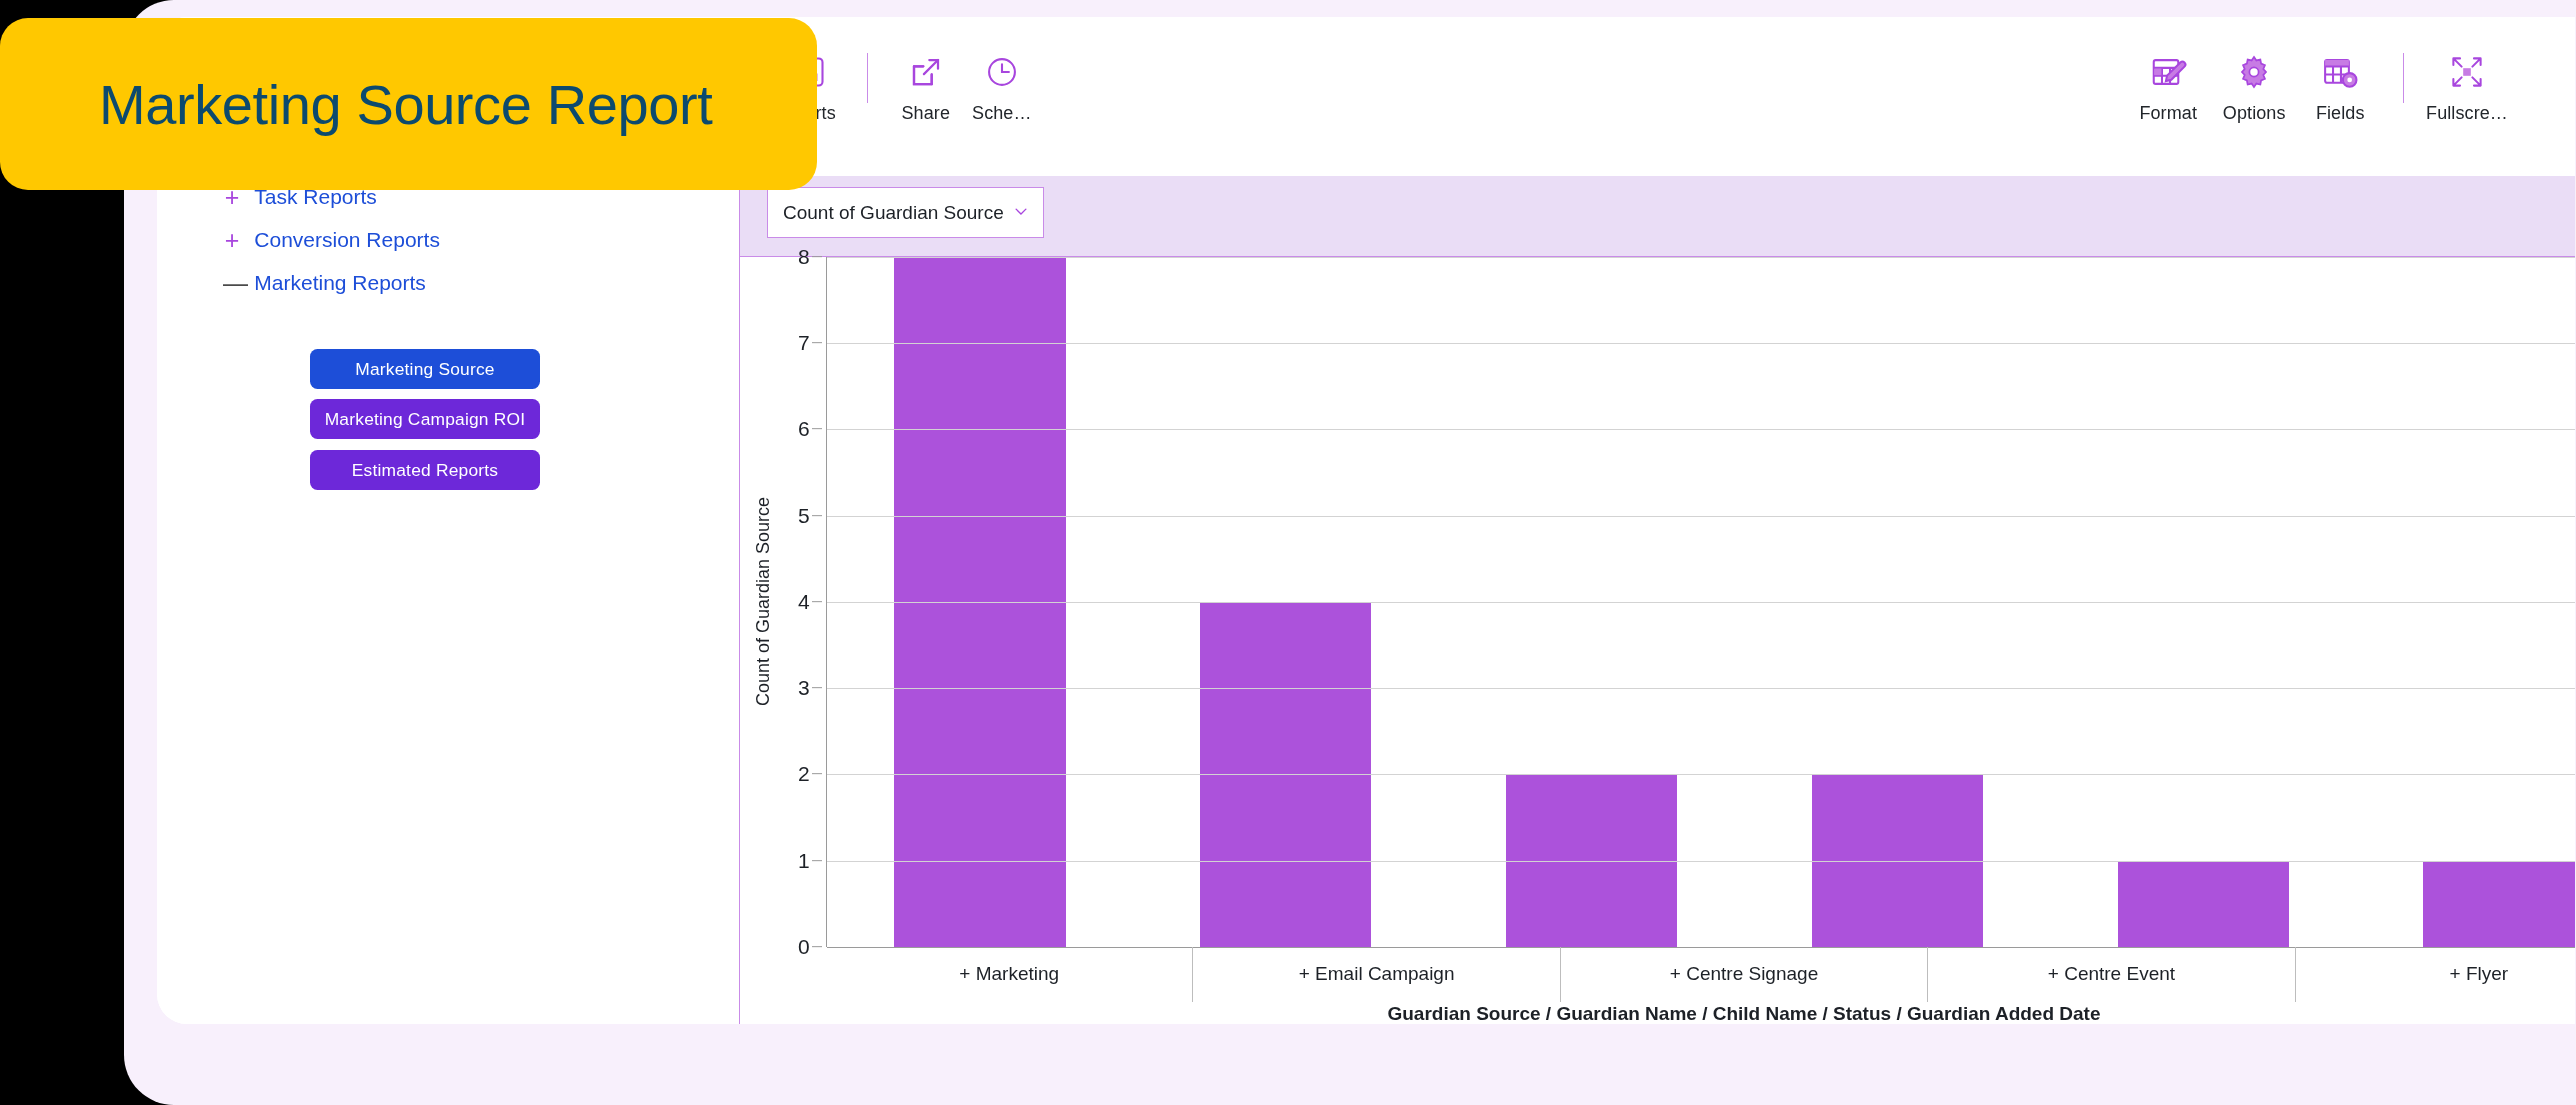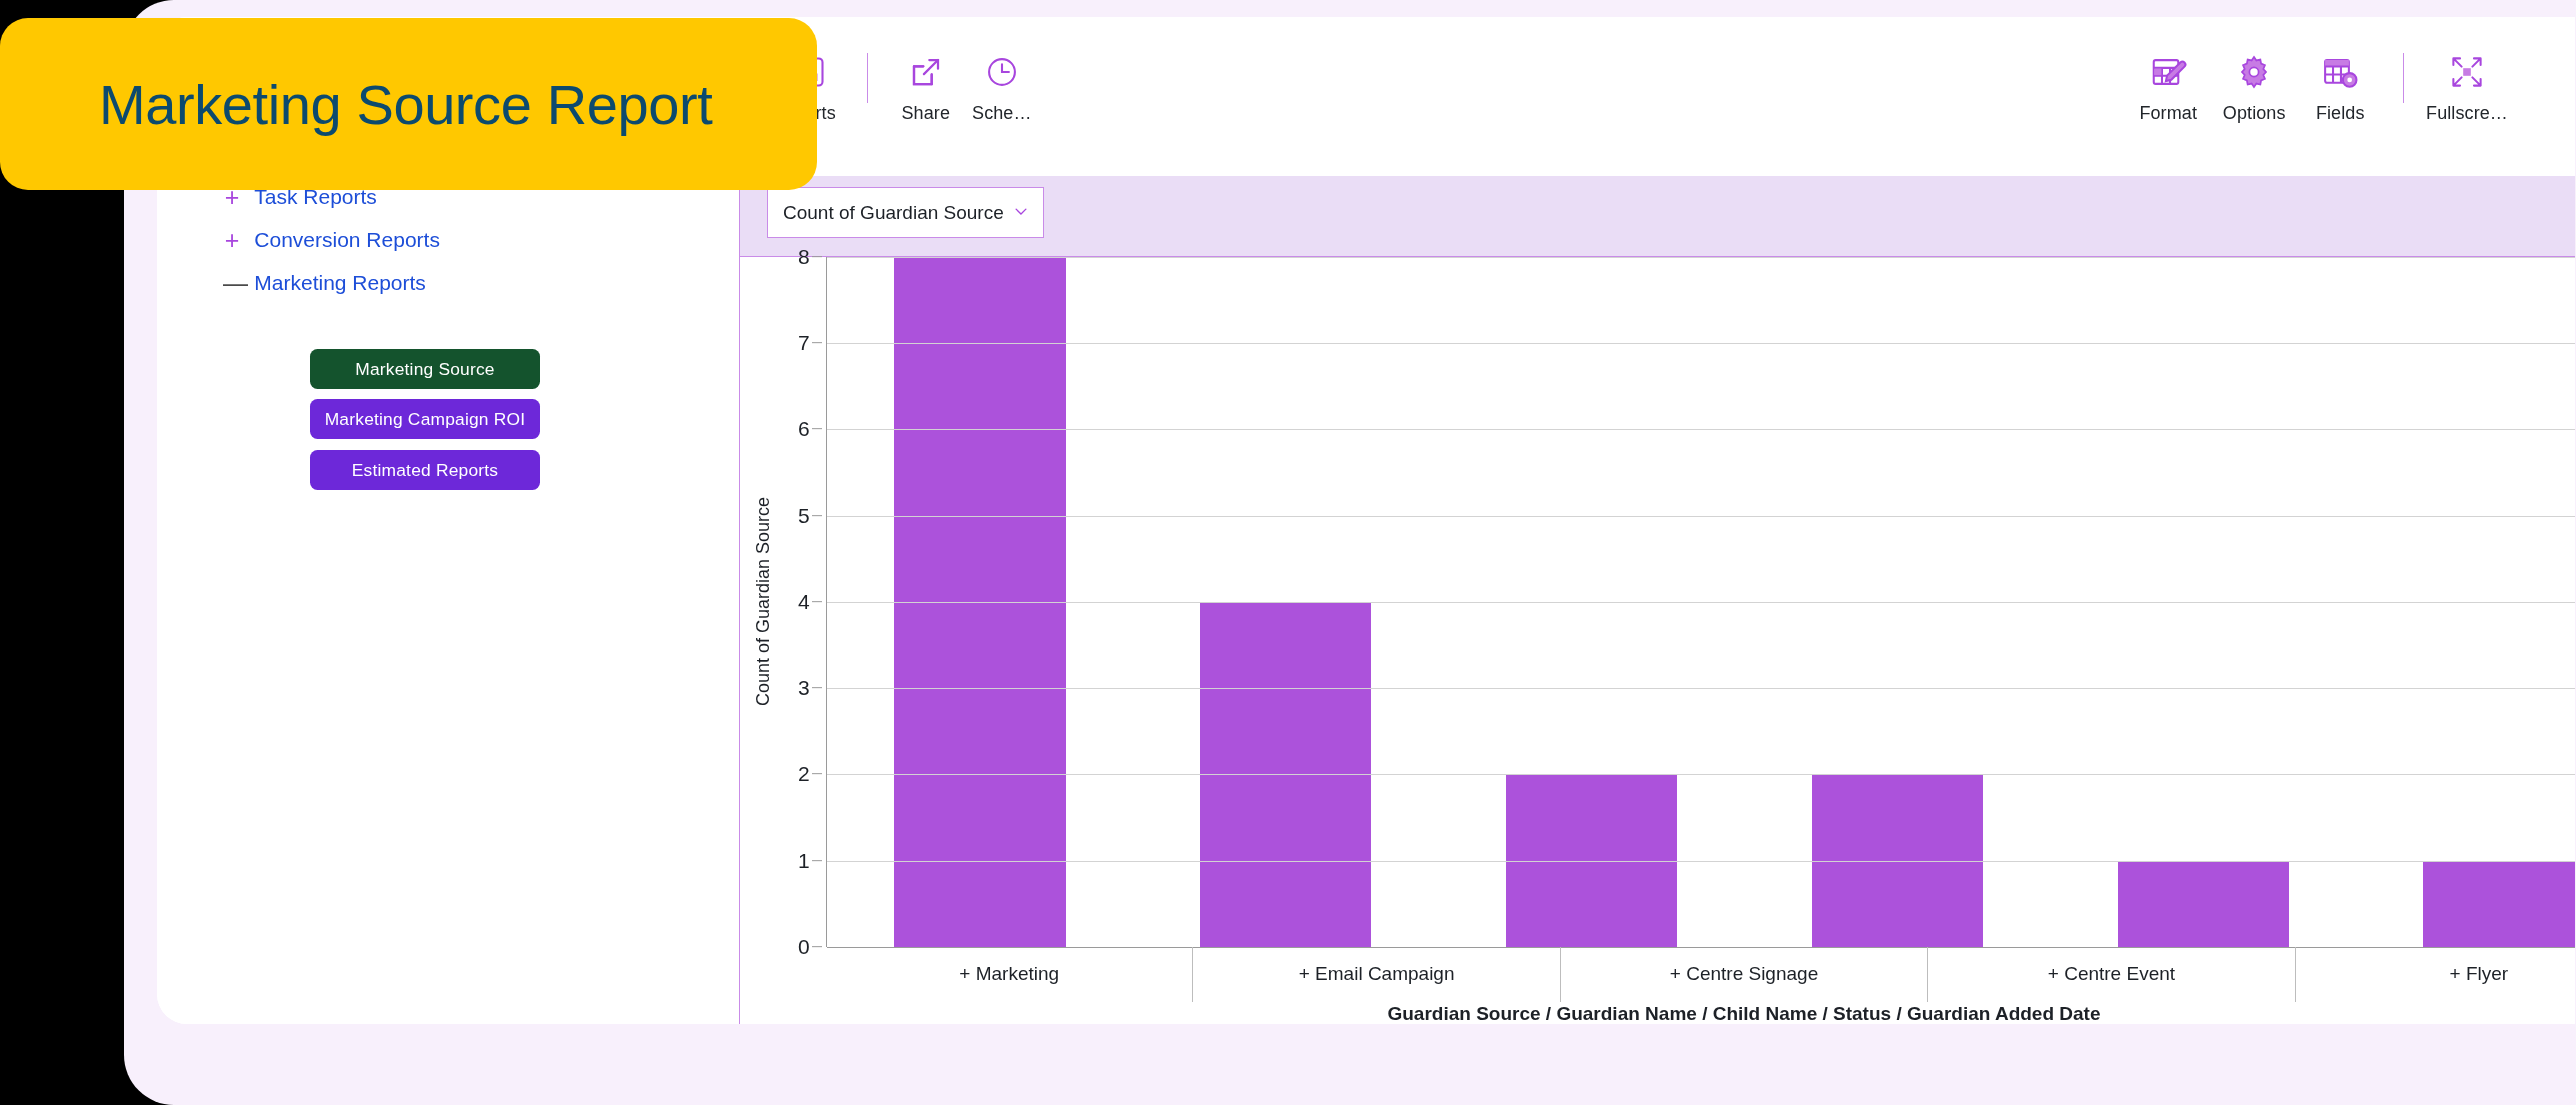--- a/index.html
+++ b/index.html
@@ -114,21 +114,21 @@
     line-height: 40px;
     border-radius: 7.5px;
     text-align: center;
     color: #FFFFFF;
     font-size: 17.4px;
     letter-spacing: 0.2px;
     cursor: pointer;
     border: none;
     font-family: "Liberation Sans", sans-serif;
   }
-  .report-btn.active   { background: #14532d; margin-top: 44px; }
+  .report-btn.active   { background: #1d4ed8; margin-top: 44px; }
   .report-btn.inactive { background: #6d28d9; }
   #report-btn-list { margin-top: 13.3px; }
 
   
   #chart-panel {
     position: absolute;
     left: 583px;
     top: 159px;
     width: 1078px;
     height: 752px;

